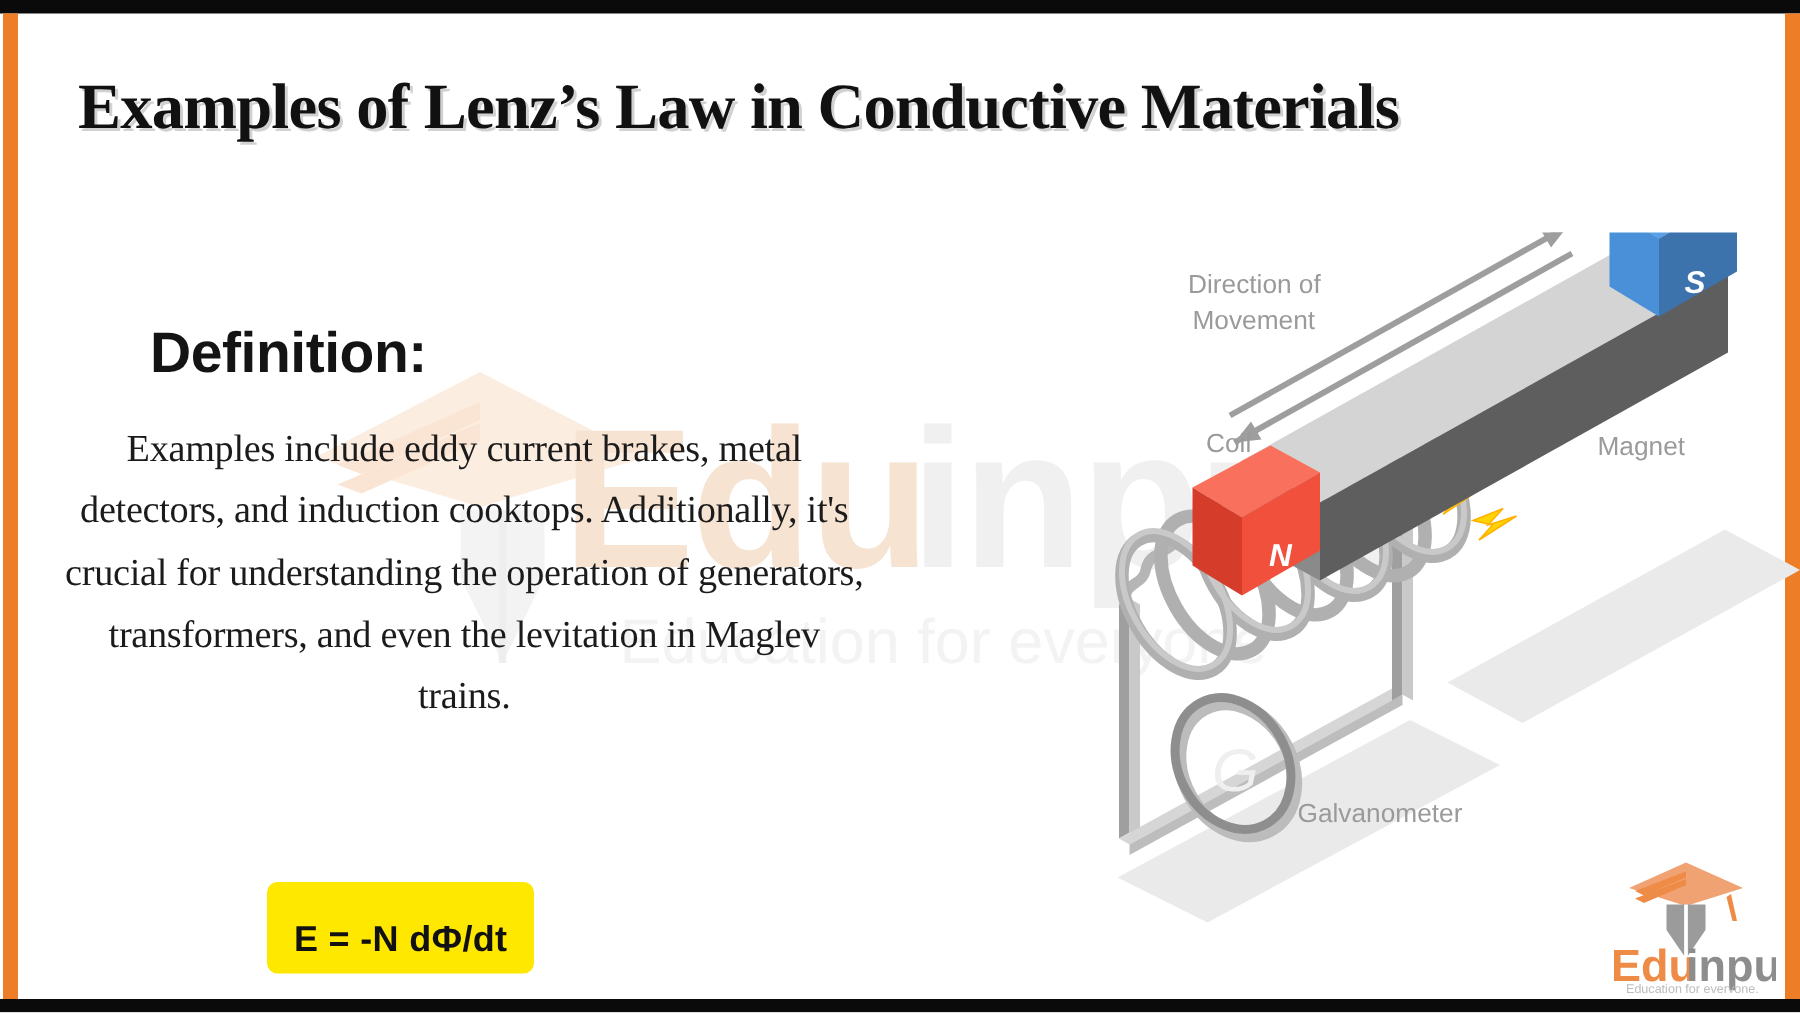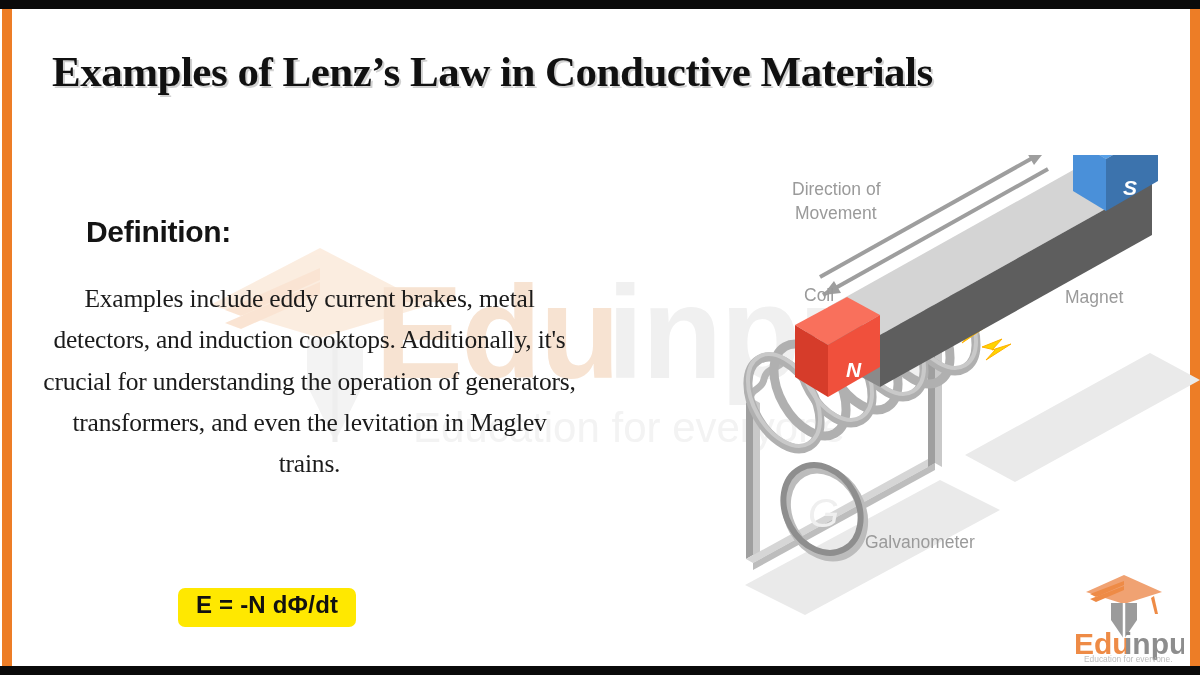--- a/index.html
+++ b/index.html
@@ -71,23 +71,23 @@
     color: #111111;
     letter-spacing: -0.5px;
     line-height: 1.1;
     font-family: Liberation Serif, serif;
     text-shadow: 2px 2px 0 rgba(0,0,0,0.18);
   }
 
   
   .definition-heading {
     position: absolute;
-    left: 86px;
+    left: 100px;
     top: 215px;
-    font-size: 30px;
+    font-size: 38px;
     font-weight: bold;
     color: #141414;
     letter-spacing: -0.3px;
   }
 
   .definition-body {
     position: absolute;
     left: 42px;
     top: 278px;
     width: 535px;
@@ -98,21 +98,21 @@
     letter-spacing: -0.2px;
     font-family: Liberation Serif, serif;
   }
 
   .formula-badge {
     position: absolute;
     left: 178px;
     top: 588px;
     background: #ffe800;
     border-radius: 7px;
-    padding: 3px 18px 8px 18px;
+    padding: 25px 18px 8px 18px;
     font-size: 24px;
     font-weight: bold;
     color: #111111;
     letter-spacing: 0.2px;
     white-space: nowrap;
   }
 
   
   .diagram {
     position: absolute;

